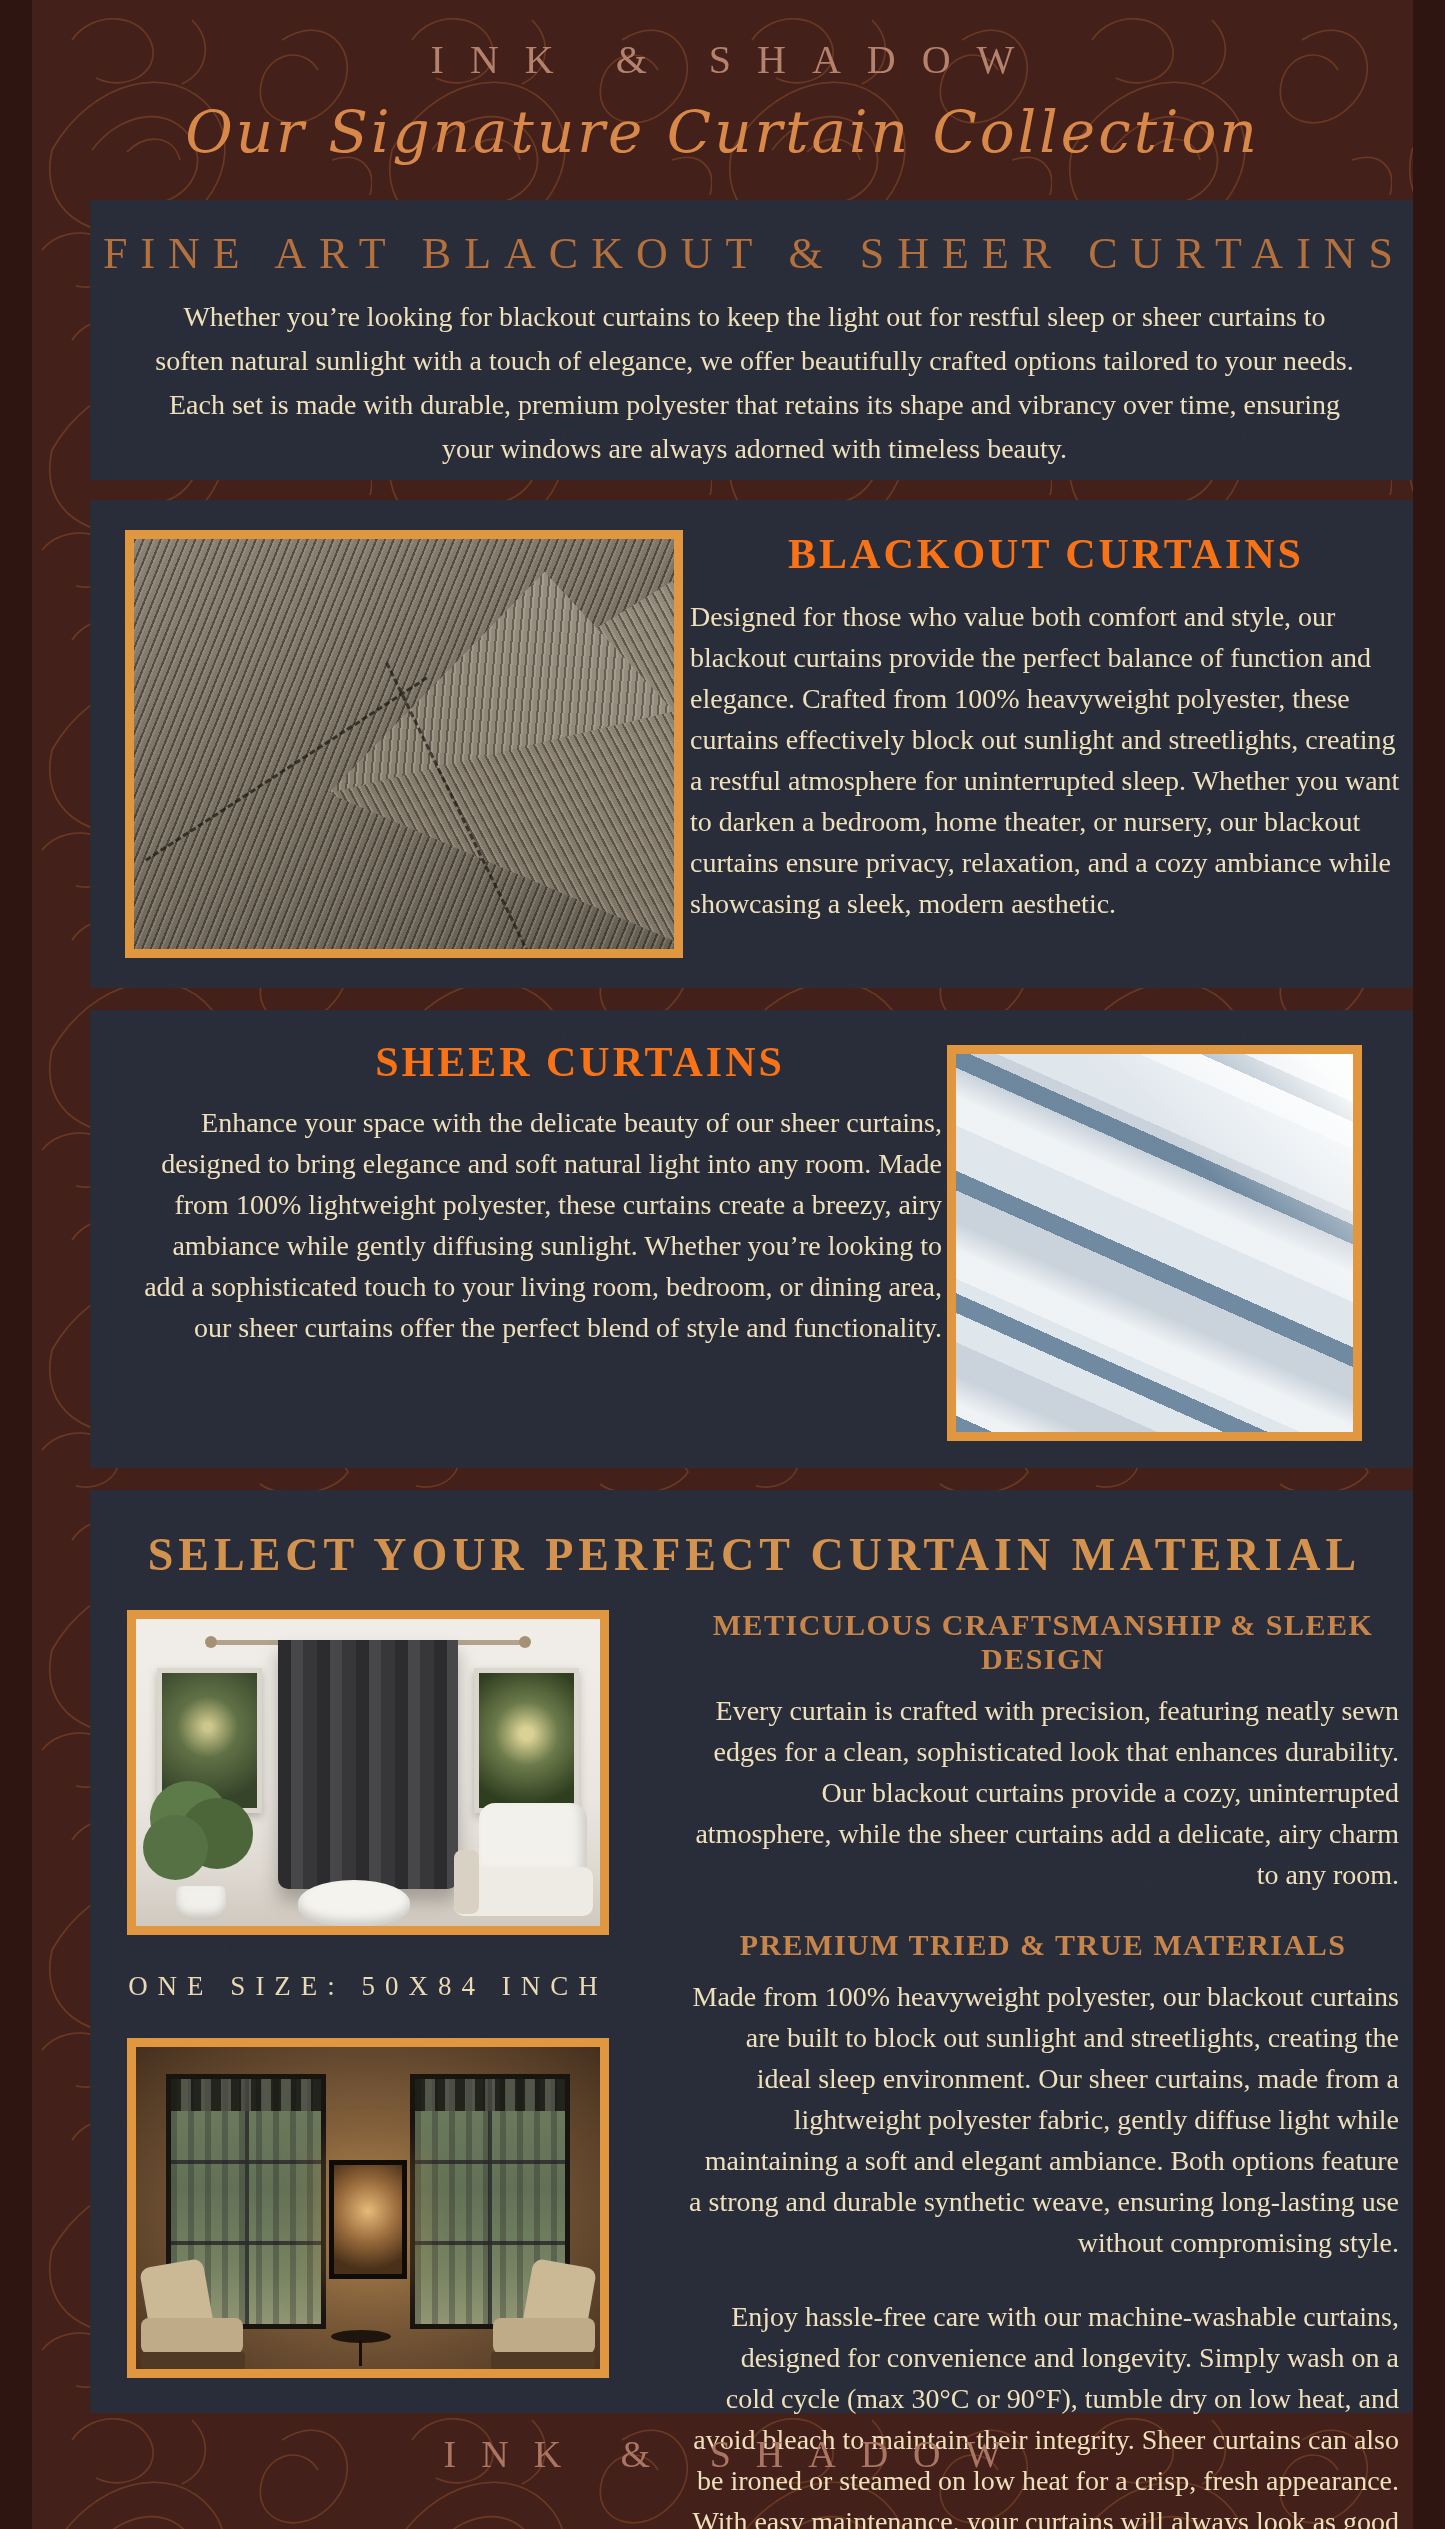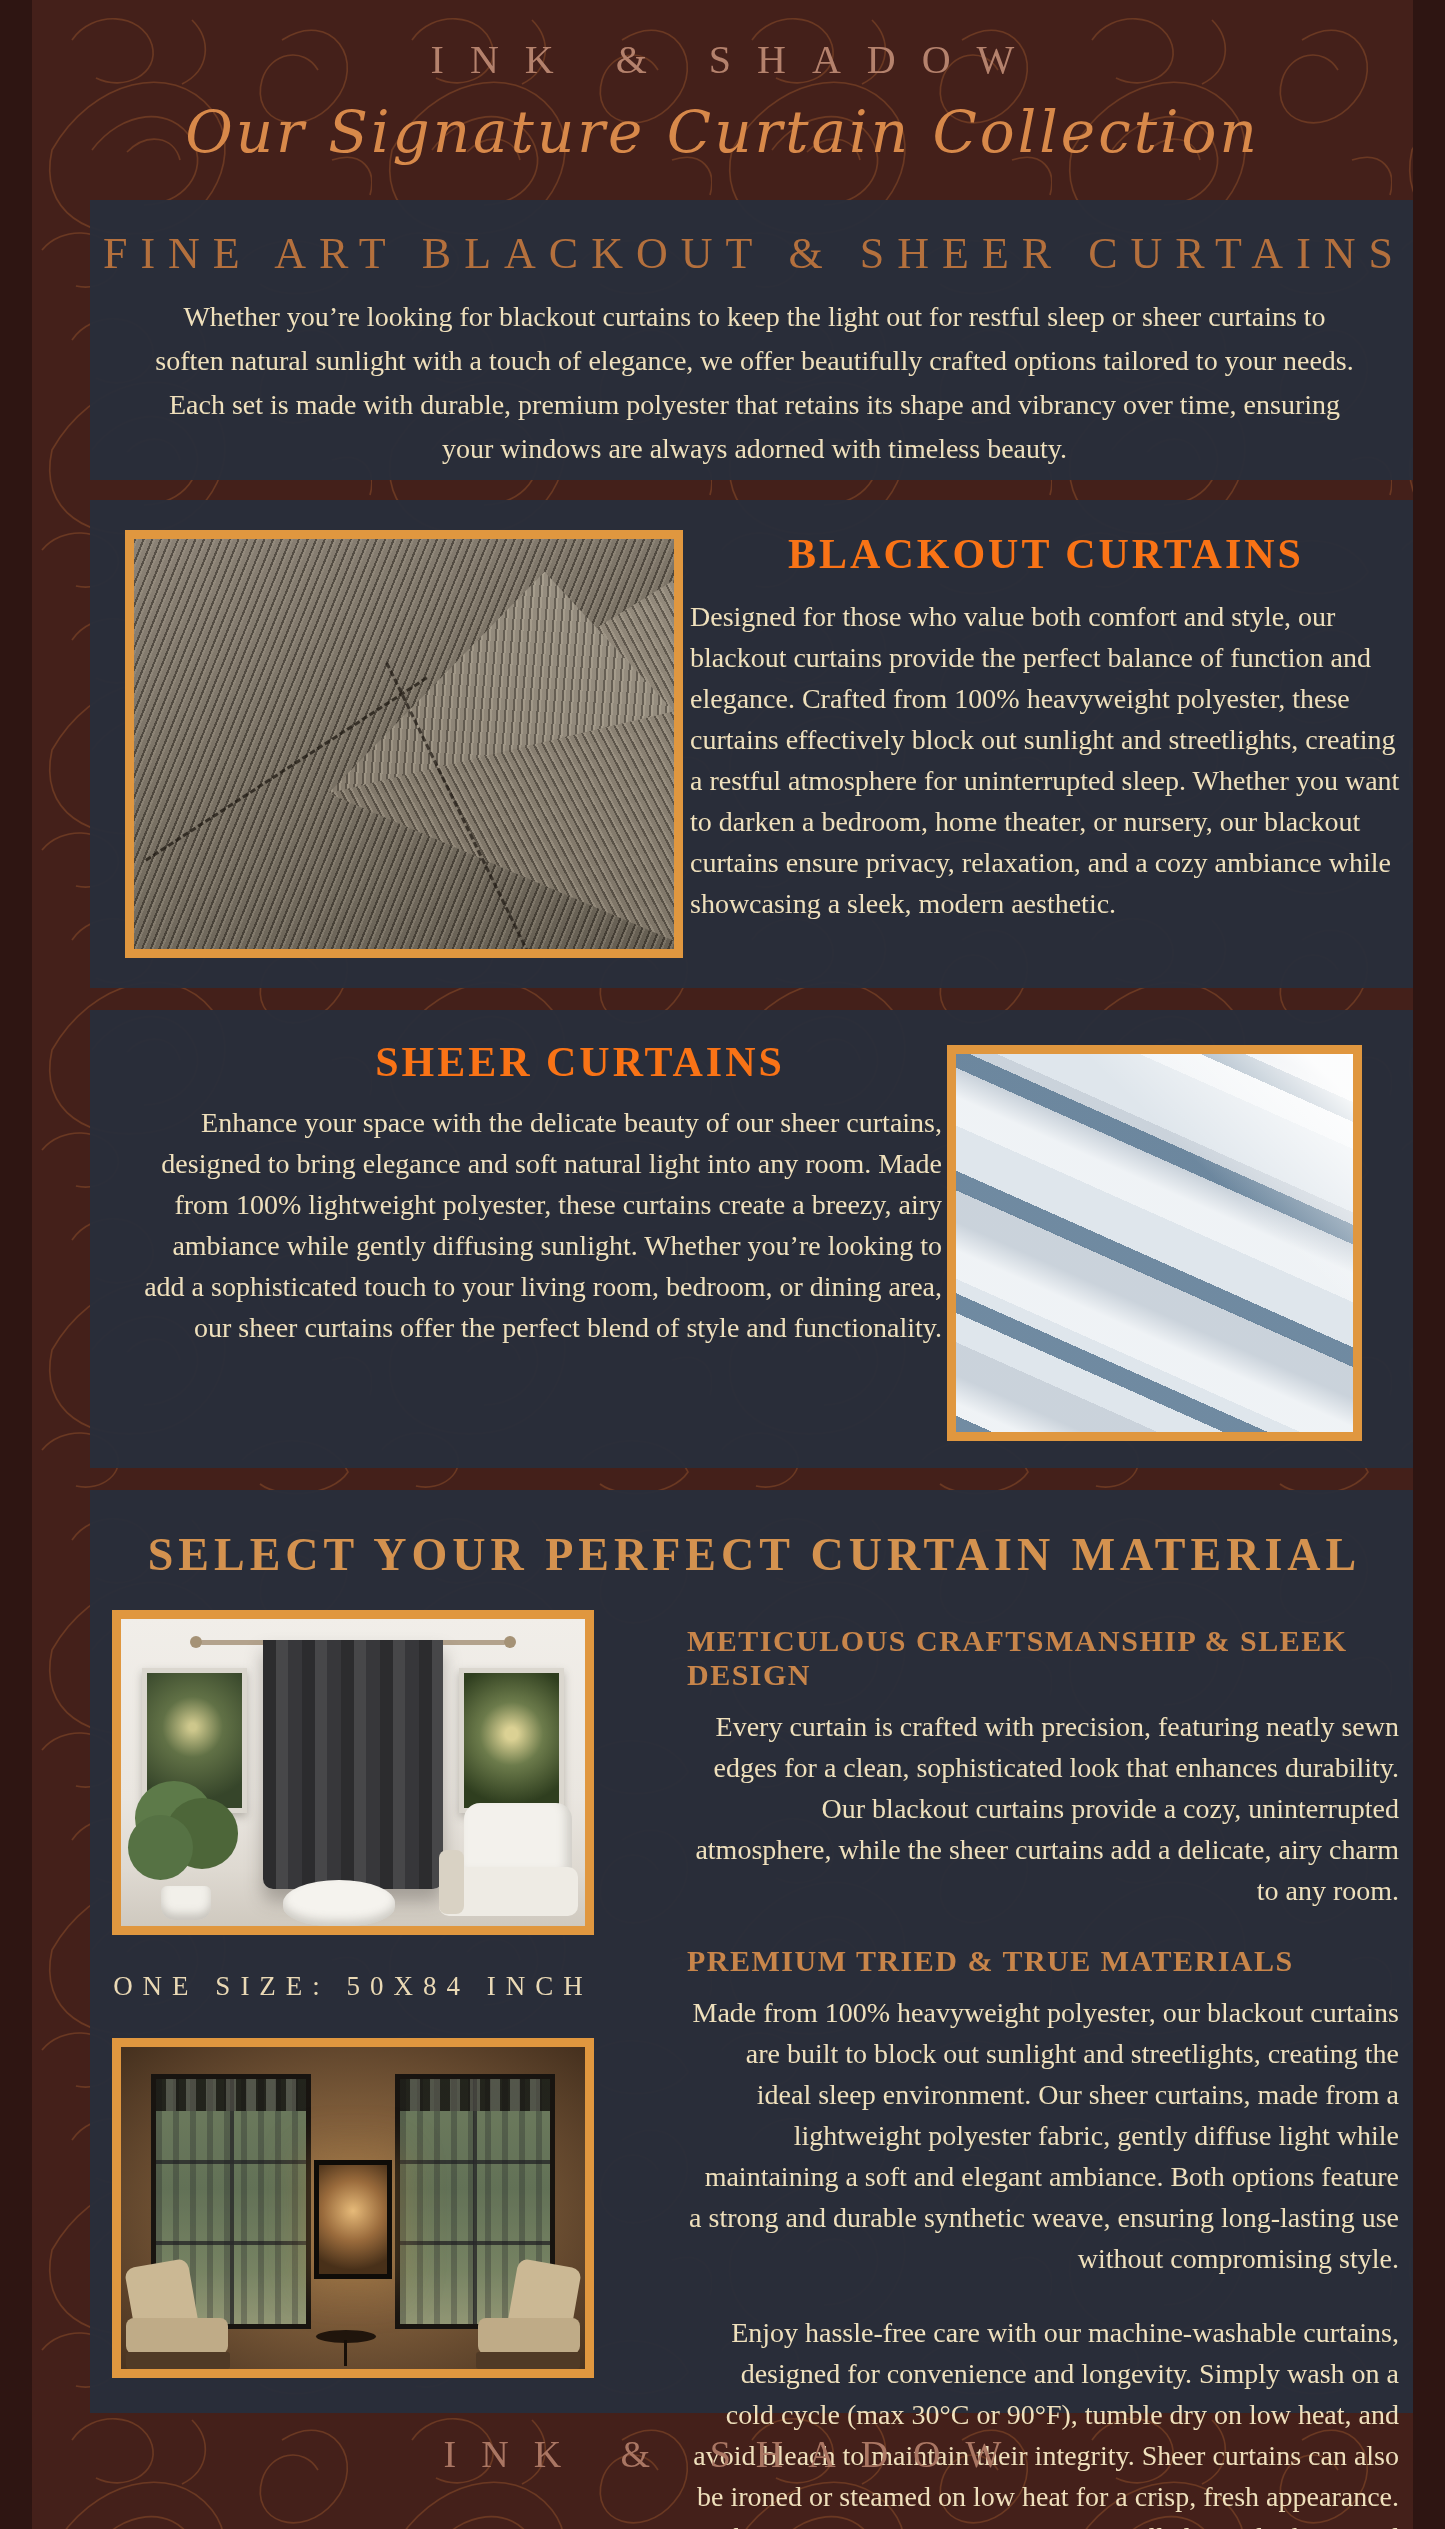--- a/index.html
+++ b/index.html
@@ -53,31 +53,32 @@
   .sheer-content{position:absolute;left:40px;top:28px;width:812px;}
   .sheer-content .section-title{width:640px;margin-left:130px;}
   .sheer-content .body-text{margin-top:16px;text-align:right;}
   #sheer-photo{left:857px;top:35px;width:415px;height:396px;}
 
   
   .materials-title{
     margin:38px 0 4px;text-align:center;font-weight:700;
     font-size:46px;letter-spacing:5px;color:#d4924f;
   }
-  .mat-left{position:absolute;left:22px;top:120px;width:482px;}
+  .mat-left{position:absolute;left:37px;top:120px;width:482px;}
   #room1-photo{position:relative;display:block;width:482px;height:325px;}
   #room2-photo{position:relative;display:block;width:482px;height:340px;margin-top:36px;}
   .size-caption{
     margin:36px 0 34px;text-align:center;font-size:27px;letter-spacing:10px;
     color:#ead9b5;
   }
   .mat-right{position:absolute;left:597px;top:118px;width:712px;}
   .feature-heading{
-    margin:16px 0 14px;font-size:30px;font-weight:700;letter-spacing:1.5px;
+    margin:0 0 14px;font-size:30px;font-weight:700;letter-spacing:1.5px;
     color:#c8854a;
+    text-align:center;
   }
   .feature-body{margin:0 0 33px;text-align:right;}
 
   
   .brand-footer{
     position:absolute;top:2432px;left:0;width:100%;text-align:center;
     font-size:38px;letter-spacing:25px;text-indent:25px;color:#aa7663;
   }
 
   

